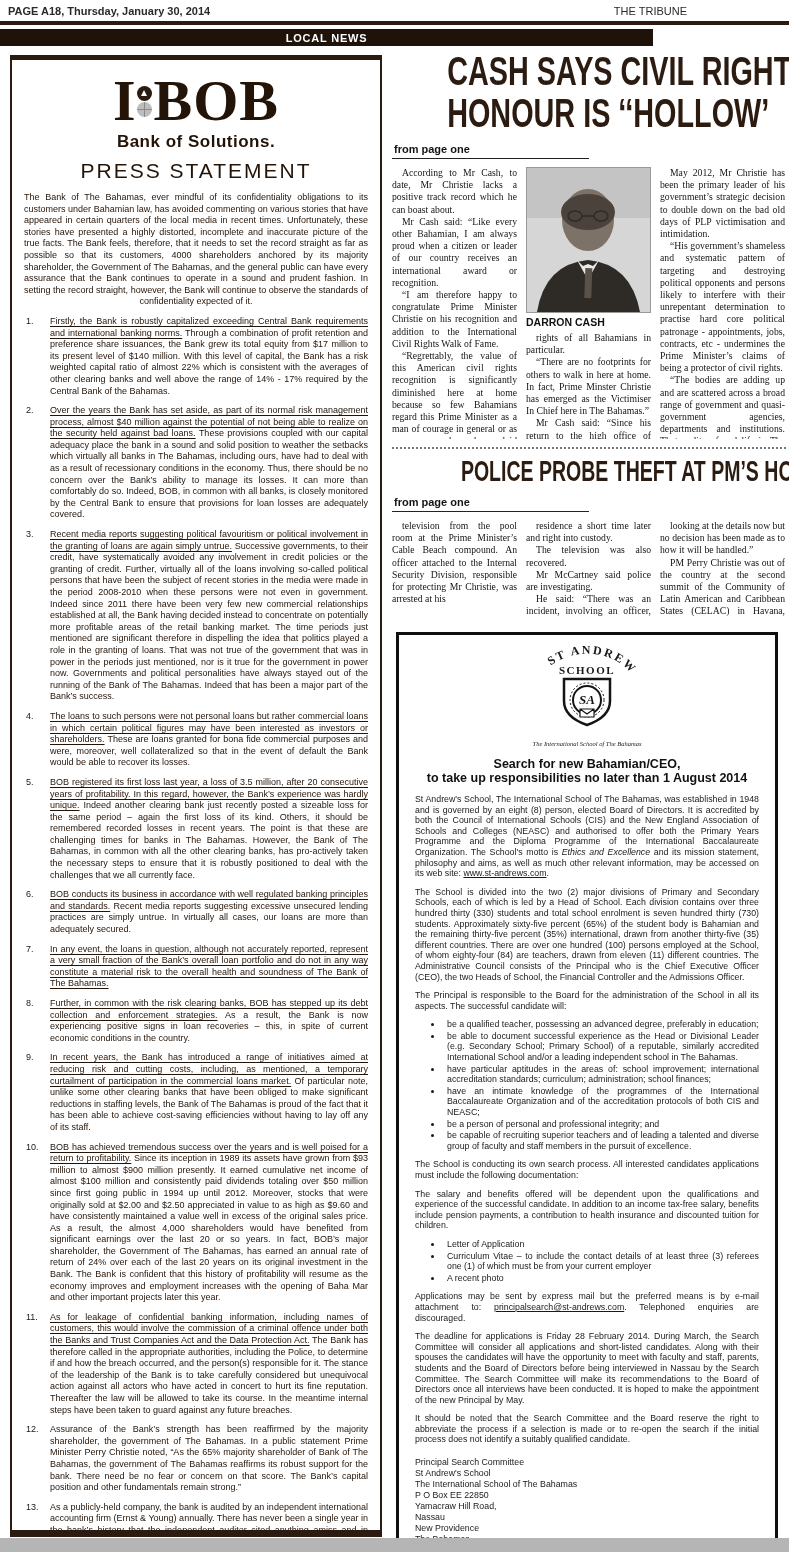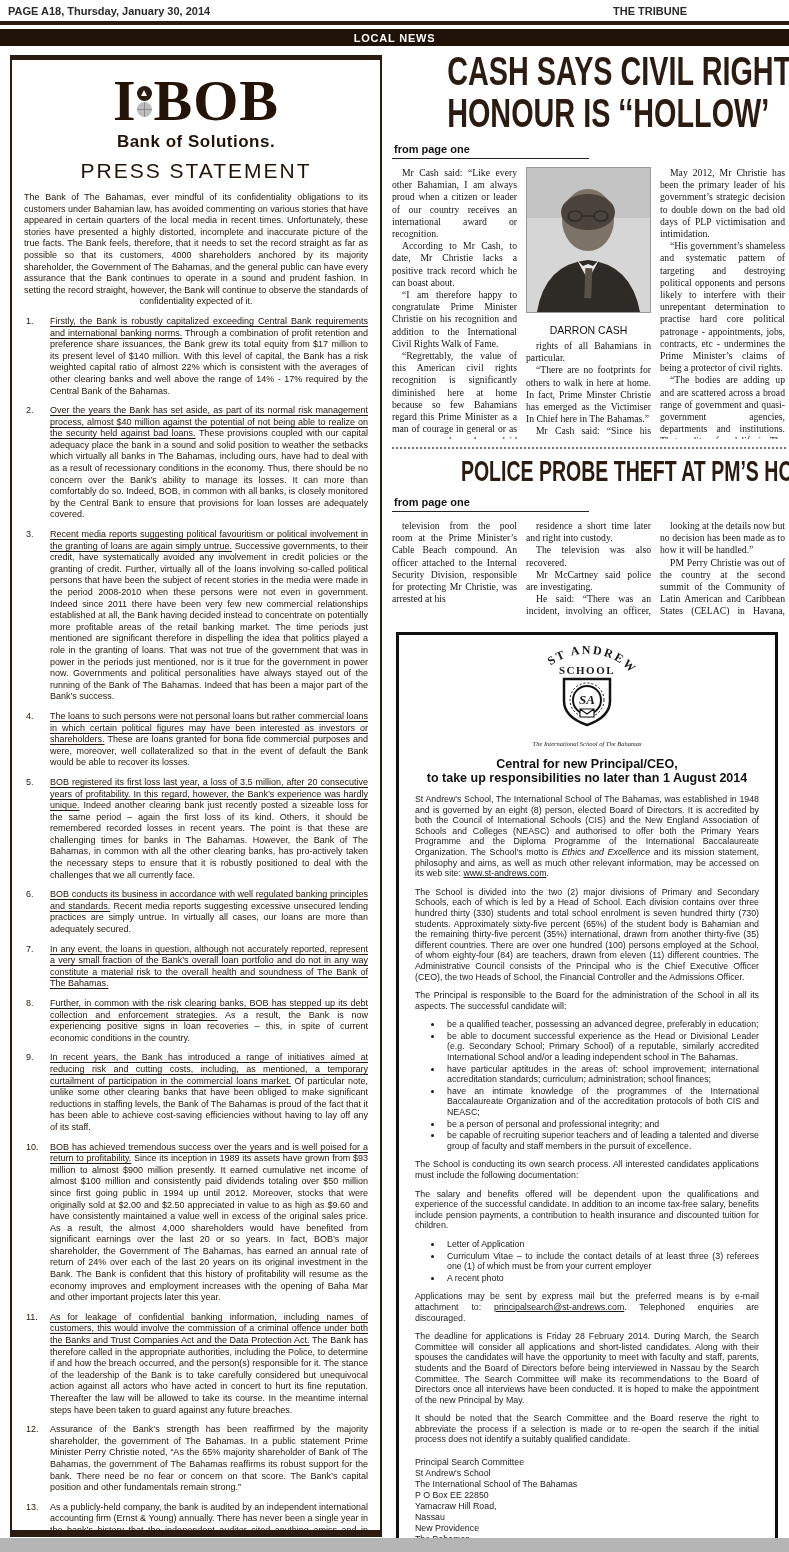--- a/index.html
+++ b/index.html
@@ -1,23 +1,23 @@
 <!DOCTYPE html>
 <html><head>
 <meta charset="utf-8">
 <style>
   html,body{margin:0;padding:0;background:#e8e8e8;}
   .page{position:relative;width:789px;height:1552px;background:#ffffff;overflow:hidden;
         font-family:"Liberation Sans",sans-serif;color:#1c1c1c;}
   
   .pg-head{position:absolute;left:0;top:0;width:695px;height:21px;}
   .pg-head .l{position:absolute;left:8px;top:5px;font-size:11px;font-weight:700;color:#2a2a2a;}
-  .pg-head .r{position:absolute;right:8px;top:5px;font-size:11px;font-weight:700;color:#2a2a2a;text-align:right;}
+  .pg-head .r{position:absolute;right:8px;top:5px;font-size:11px;font-weight:400;color:#2a2a2a;text-align:right;}
   .head-rule{position:absolute;left:0;top:21px;width:789px;height:4px;background:#2b1b10;}
-  .banner{position:absolute;left:0;top:29px;width:789px;height:17px;background:#1f1209;
+  .banner{position:absolute;left:0;top:29px;width:653px;height:17px;background:#1f1209;
           display:flex;align-items:center;justify-content:center;}
   .banner span{color:#ffffff;font-size:11px;font-weight:700;letter-spacing:.8px;}
   
   .press-box{position:absolute;left:10px;top:55px;width:372px;height:1482px;box-sizing:border-box;
              border:2px solid #2b1b10;border-top-width:5px;border-bottom-width:7px;
              padding:8px 12px 6px 12px;overflow:hidden;background:#fff;}
   .logo-row{display:flex;justify-content:center;align-items:center;margin-top:4px;color:#241408;}
   .logo-i{font-family:"Liberation Serif",serif;font-weight:700;font-size:58px;line-height:58px;}
   .emblem{display:flex;flex-direction:column;margin:0 2px 0 1px;gap:1px;}
   .emblem .c1,.emblem .c2{width:15px;height:15px;border-radius:50%;}
@@ -44,21 +44,21 @@
                      transform:scaleX(.72);transform-origin:50% 50%;}
   .kicker{font-size:11px;font-weight:700;color:#141414;border-bottom:1.5px solid #222;
           width:195px;padding:3px 0 3px 2px;margin:6px 0 8px 0;}
   .cols{display:flex;gap:9px;}
   .col{width:125px;overflow:hidden;}
   .cols p{font-family:"Liberation Serif",serif;font-size:9.7px;line-height:12.2px;
           text-align:justify;margin:0;text-indent:10px;color:#141414;}
   .cash-cols{height:272px;}
   .photo{width:125px;height:146px;border:1px solid #999;box-sizing:border-box;
          background:linear-gradient(#e8e8e8,#cfcfcf);overflow:hidden;}
-  .caption{font-size:10.5px;font-weight:400;text-align:center;margin:11px 0 4px 0;color:#111;}
+  .caption{font-size:10.5px;font-weight:700;margin:3px 0 4px 0;color:#111;}
   .dotted{border-top:2px dotted #777;margin:8px 0 6px 0;}
   .police-h .hl-line{font-size:30px;line-height:32px;transform:scaleX(.65);}
   .police-cols{height:100px;margin-top:2px;}
   
   .ad-box{position:relative;margin:12px 0 0 4px;width:382px;height:938px;box-sizing:border-box;
           border:3px solid #0f0f0f;padding:8px 16px;overflow:hidden;background:#fff;}
   .crest-wrap{text-align:center;}
   .crest-sub{font-family:"Liberation Serif",serif;font-size:6.5px;font-style:italic;color:#222;margin-top:1px;}
   .ad-h{font-size:12.5px;font-weight:700;text-align:center;margin:10px 0 9px 0;color:#111;}
   .ad-box p,.ad-box li{font-size:8.8px;line-height:10.6px;text-align:justify;color:#1a1a1a;}
@@ -121,22 +121,22 @@
 
     <h1 class="headline">
       <span class="hl-line">CASH SAYS CIVIL RIGHTS</span>
       <span class="hl-line">HONOUR IS ‘‘HOLLOW’</span>
     </h1>
     <div class="kicker">
       <span>from page one</span>
     </div>
     <div class="cols cash-cols">
       <div class="col">
+        <p>According to Mr Cash, to date, Mr Christie lacks a positive track record which he can boast about.</p>
         <p>Mr Cash said: “Like every other Bahamian, I am always proud when a citizen or leader of our country receives an international award or recognition.</p>
-        <p>According to Mr Cash, to date, Mr Christie lacks a positive track record which he can boast about.</p>
         <p>“I am therefore happy to congratulate Prime Minister Christie on his recognition and addition to the International Civil Rights Walk of Fame.</p>
         <p>“Regrettably, the value of this American civil rights recognition is significantly diminished here at home because so few Bahamians regard this Prime Minister as a man of courage in general or as someone who has laid everything on the line to promote or protect the</p>
       </div>
       <div class="col">
         <div class="photo">
           <svg width="123" height="144" viewBox="0 0 123 144">
             <rect x="0" y="0" width="123" height="144" fill="#d6d6d6"></rect>
             <rect x="0" y="0" width="123" height="50" fill="#c4c4c4"></rect>
             <ellipse cx="61" cy="52" rx="26" ry="31" fill="#7d7268"></ellipse>
             <ellipse cx="61" cy="44" rx="27" ry="18" fill="#4a423b"></ellipse>
@@ -194,21 +194,21 @@
           <text x="80" y="31" text-anchor="middle" font-family="Liberation Serif, serif" font-size="11" font-weight="bold" fill="#1a1a1a" letter-spacing="1.5">SCHOOL</text>
           <path d="M57,36 h46 v22 q0,16 -23,24 q-23,-8 -23,-24 z" fill="#ffffff" stroke="#141414" stroke-width="2.5"></path>
           <circle cx="80" cy="57" r="14" fill="none" stroke="#141414" stroke-width="2"></circle>
           <circle cx="80" cy="57" r="17" fill="none" stroke="#141414" stroke-width="1" stroke-dasharray="2 2"></circle>
           <text x="80" y="61" text-anchor="middle" font-family="Liberation Serif, serif" font-size="13" font-style="italic" font-weight="bold" fill="#141414">SA</text>
           <path d="M73,66 h14 v8 h-14 z M73,66 l7,5 l7,-5" fill="#ffffff" stroke="#141414" stroke-width="1.2"></path>
         </svg>
         <div class="crest-sub">The International School of The Bahamas</div>
       </div>
       <h3 class="ad-h">
-        <span>Central for new Principal/CEO,</span><br>
+        <span>Search for new Bahamian/CEO,</span><br>
         <span>to take up responsibilities no later than 1 August 2014</span>
       </h3>
       <p><span>St Andrew's School, The International School of The Bahamas, was established in 1948 and is governed by an eight (8) person, elected Board of Directors. It is accredited by both the Council of International Schools (CIS) and the New England Association of Schools and Colleges (NEASC) and authorised to offer both the Primary Years Programme and the Diploma Programme of the International Baccalaureate Organization. The School's motto is </span><span class="motto">Ethics and Excellence</span><span> and its mission statement, philosophy and aims, as well as much other relevant information, may be accessed on its web site: </span><a class="u">www.st-andrews.com</a><span>.</span></p>
       <p>The School is divided into the two (2) major divisions of Primary and Secondary Schools, each of which is led by a Head of School. Each division contains over three hundred thirty (330) students and total school enrolment is seven hundred thirty (730) students. Approximately sixty-five percent (65%) of the student body is Bahamian and the remaining thirty-five percent (35%) international, drawn from another thirty-five (35) different countries. There are over one hundred (100) persons employed at the School, of whom eighty-four (84) are teachers, drawn from eleven (11) different countries. The Administrative Council consists of the Principal who is the Chief Executive Officer (CEO), the two Heads of School, the Financial Controller and the Admissions Officer.</p>
       <p>The Principal is responsible to the Board for the administration of the School in all its aspects. The successful candidate will:</p>
       <ul>
         <li>be a qualified teacher, possessing an advanced degree, preferably in education;</li>
         <li>be able to document successful experience as the Head or Divisional Leader (e.g. Secondary School; Primary School) of a reputable, similarly accredited International School and/or a leading independent school in The Bahamas.</li>
         <li>have particular aptitudes in the areas of: school improvement; international accreditation standards; curriculum; administration; school finances;</li>
         <li>have an intimate knowledge of the programmes of the International Baccalaureate Organization and of the accreditation protocols of both CIS and NEASC;</li>

